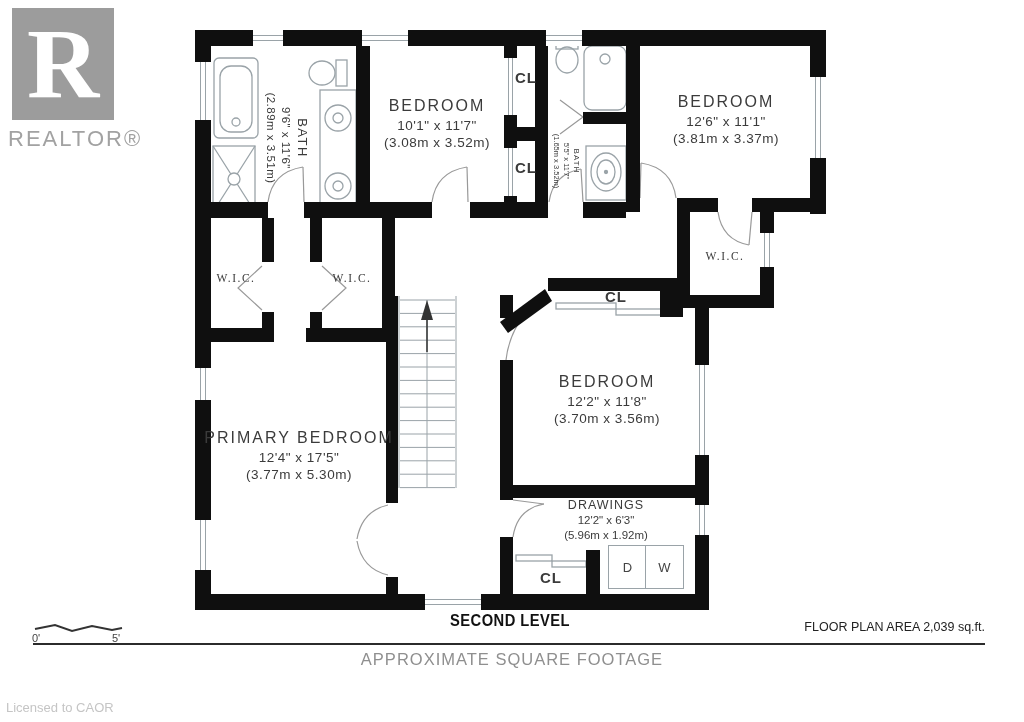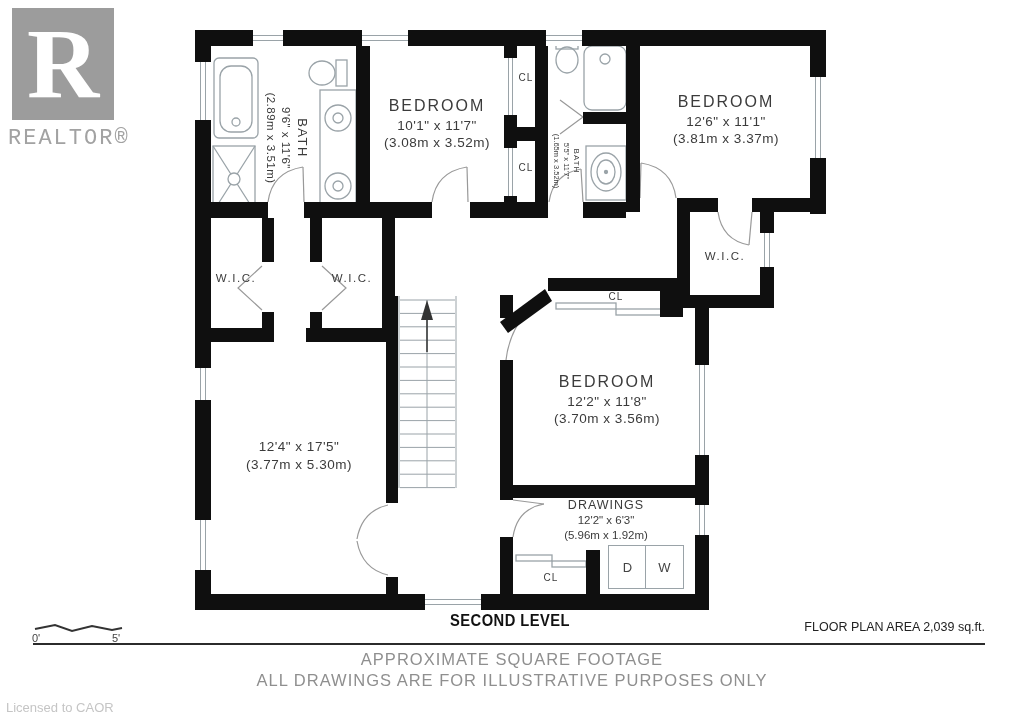--- a/index.html
+++ b/index.html
@@ -3,21 +3,21 @@
 <meta charset="utf-8">
 <style>
   html,body{margin:0;padding:0;background:#e8e8e8;}
   .canvas{position:relative;width:1024px;height:722px;background:#ffffff;overflow:hidden;
           font-family:"Liberation Sans",sans-serif;}
   
   .logo-mark{position:absolute;left:12px;top:8px;width:102px;height:112px;background:#9c9c9c;
              color:#fff;display:flex;align-items:center;justify-content:center;
              font-family:"Liberation Serif",serif;font-weight:bold;font-size:100px;line-height:1;}
   .logo-word{position:absolute;left:8px;top:126px;width:130px;color:#a2a2a2;font-size:22px;
-             letter-spacing:2px;font-family:Liberation Mono, monospace;}
+             letter-spacing:2px;}
   .watermark{position:absolute;left:6px;top:700px;color:#c5c5c5;font-size:13px;z-index:1;}
   
   .plan{position:absolute;left:0;top:0;width:1024px;height:722px;}
   .wall{position:absolute;background:#0f0f0f;}
   .win{position:absolute;background:#fff;}
   .win.h{background:linear-gradient(180deg,#fff 0 30%,#9aa3a8 30% 38%,#fff 38% 62%,#9aa3a8 62% 70%,#fff 70% 100%);}
   .win.v{background:linear-gradient(90deg,#fff 0 30%,#9aa3a8 30% 38%,#fff 38% 62%,#9aa3a8 62% 70%,#fff 70% 100%);}
   svg.fx{position:absolute;left:0;top:0;pointer-events:none;}
   
   .lbl{position:absolute;color:#3b3b3b;text-align:center;transform:translate(-50%,-50%);
@@ -25,23 +25,23 @@
   .lbl .nm{font-size:16px;letter-spacing:2px;display:block;}
   .lbl .dim{font-size:13.5px;letter-spacing:.5px;display:block;}
   .lbl.rot{transform:translate(-50%,-50%) rotate(90deg);}
   .lbl.mid .nm{font-size:13px;letter-spacing:1.5px}
   .lbl.mid .dim{font-size:11.5px;}
   .lbl.tiny .nm{font-size:8px;letter-spacing:1px}
   .lbl.tiny .dim{font-size:7.5px;letter-spacing:0;}
   .lbl.laun .nm{font-size:12.5px;letter-spacing:1px}
   .lbl.laun .dim{font-size:11.5px;letter-spacing:0;}
   .wic{position:absolute;color:#3b3b3b;font-size:11.5px;letter-spacing:1.5px;
-       transform:translate(-50%,-50%);z-index:2;}
-  .cl{position:absolute;color:#3b3b3b;font-size:10px;letter-spacing:1px;
-      transform:translate(-50%,-50%);z-index:2;}
+       transform:translate(-50%,-50%);z-index:2;font-family:Liberation Serif, serif;}
+  .cl{position:absolute;color:#3b3b3b;font-size:15px;letter-spacing:1px;
+      transform:translate(-50%,-50%);z-index:2;font-weight:bold;}
   .appl{position:absolute;border:1px solid #9aa3a8;background:#fff;display:flex;align-items:center;
         justify-content:center;font-size:13px;color:#444;z-index:2;}
   
   .lvl{position:absolute;left:360px;top:612px;width:300px;text-align:center;font-weight:bold;
        font-size:16px;color:#111;letter-spacing:.5px;transform:scaleX(.92);}
   .area{position:absolute;left:690px;top:620px;width:295px;text-align:right;font-size:12.5px;color:#222;}
   .rule{position:absolute;left:33px;top:643px;width:952px;height:2px;background:#2b2b2b;}
   .gline{position:absolute;left:0;width:1024px;text-align:center;color:#8f8f8f;font-size:16.5px;letter-spacing:1px;}
   .addr{position:absolute;left:44px;top:697px;font-size:16px;color:#3a3a3a;letter-spacing:.5px;z-index:2;}
   .scale-lbl{position:absolute;font-size:11px;color:#444;}
@@ -197,20 +197,21 @@
       <span class="nm">BEDROOM</span>
       <span class="dim">12'6" x 11'1"</span>
       <span class="dim">(3.81m x 3.37m)</span>
     </div>
     <div class="lbl" style="left:607px;top:400px">
       <span class="nm">BEDROOM</span>
       <span class="dim">12'2" x 11'8"</span>
       <span class="dim">(3.70m x 3.56m)</span>
     </div>
     <div class="lbl" style="left:299px;top:456px">
+      <span class="nm">PRIMARY BEDROOM</span>
       <span class="dim">12'4" x 17'5"</span>
       <span class="dim">(3.77m x 5.30m)</span>
     </div>
     <div class="lbl laun" style="left:606px;top:520px">
       <span class="nm">DRAWINGS</span>
       <span class="dim">12'2" x 6'3"</span>
       <span class="dim">(5.96m x 1.92m)</span>
     </div>
 
     <span class="wic" style="left:236px;top:278px">W.I.C.</span>
@@ -277,14 +278,13 @@
       <div class="win v" style="left: 504px; top: 58px; width: 13px; height: 57px;"></div>
       <div class="win v" style="left: 504px; top: 148px; width: 13px; height: 48px;"></div>
     </div>
 
   <span class="scale-lbl" style="left:32px;top:632px">0'</span>
   <span class="scale-lbl" style="left:112px;top:632px">5'</span>
   <div class="lvl">SECOND LEVEL</div>
   <div class="area">FLOOR PLAN AREA 2,039 sq.ft.</div>
   <div class="rule"></div>
   <div class="gline" style="top:650px">APPROXIMATE SQUARE FOOTAGE</div>
-  <div class="gline" style="top:671px">ALL DRAWINGS ARE FOR ILLUSTRATIVE PURPOSES ONLY</div>
 </div>
 
 </body></html>

